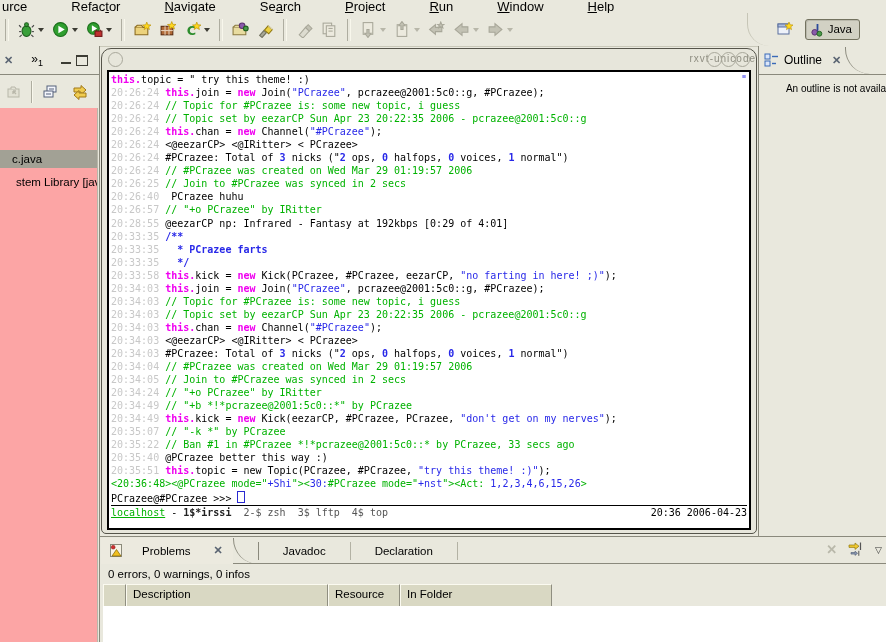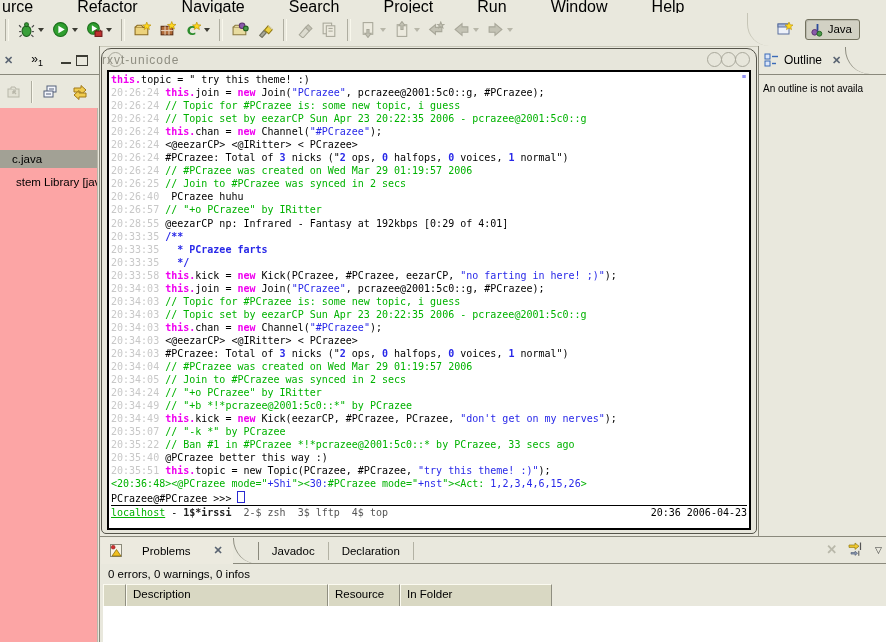--- a/index.html
+++ b/index.html
@@ -1,20 +1,20 @@
 <!DOCTYPE html>
 <html><head>
 <meta charset="utf-8">
 <style>
   html,body{margin:0;padding:0;background:#555;}
   .screen{position:relative;width:886px;height:642px;background:#e9e8dd;overflow:hidden;
           font-family:"Liberation Sans",sans-serif;color:#000;}
   
   .menubar{position:absolute;left:0;top:0;width:886px;height:13px;display:flex;align-items:flex-end;
-           font-size:16px;line-height:13px;overflow:hidden;}
+           font-size:13px;line-height:13px;overflow:hidden;}
   .menubar .mitem{padding:0 22px 0 22px;white-space:nowrap;cursor:default;}
   .menubar .mitem:first-child{padding-left:2px;}
   .menubar u{text-decoration:underline;}
   
   .toolbar{position:absolute;left:0;top:13px;width:886px;height:33px;border-bottom:1px solid #c9c8b9;
            display:flex;align-items:center;}
   .tsep{width:2px;height:22px;border-left:1px solid #aeada0;border-right:1px solid #f8f7ec;margin:0 5px;}
   .tbtn{height:24px;display:inline-flex;align-items:center;padding:0 2px;background:none;border:1px solid transparent;margin:0 1px;}
   .tbtn svg{display:block;}
   .dd{width:0;height:0;border-left:3px solid transparent;border-right:3px solid transparent;
@@ -40,45 +40,45 @@
   .pkg-toolbar{height:33px;display:flex;align-items:center;padding-left:2px;}
   .pkg-content{position:absolute;left:0;top:62px;width:97px;height:534px;background:#fca5a5;border-right:1px solid #b8b7a9;}
   .tree-row{font-size:11.5px;height:18px;line-height:18px;white-space:nowrap;overflow:hidden;cursor:pointer;}
   .tree-row.sel{background:#a2a195;margin-top:42px;padding-left:12px;}
   .tree-row.plain{margin-top:5px;padding-left:16px;}
   
   .term{position:absolute;left:101px;top:48px;width:656px;height:486px;background:#e7e6db;
         border:1px solid #55544a;border-radius:10px 10px 5px 5px;box-sizing:border-box;}
   .term-title{position:relative;height:21px;}
   .circ{position:absolute;top:3px;width:13px;height:13px;border:1px solid #a9a89b;border-radius:50%;}
-  .term-title .t-label{position:absolute;left:0;right:0;top:4px;text-align:left;font-size:12px;
+  .term-title .t-label{position:absolute;left:0;right:0;top:4px;text-align:right;font-size:10px;
         color:#8f8e82;letter-spacing:1px;}
   .term-body{position:absolute;left:5px;right:5px;top:21px;bottom:3px;border:2px solid #000;background:#fff;
         padding:1px 2px;overflow:hidden;font-family:"DejaVu Sans Mono",monospace;font-size:10px;line-height:13.05px;}
   .tline{white-space:pre;height:13.05px;}
   .c-k{color:#000}.c-g{color:#00b200}.c-b{color:#2828e8}
   .c-bb{color:#2828e8;font-weight:bold}.c-m{color:#f000f0;font-weight:bold}.c-ts{color:#c8c8c8}
   .rq{float:right;color:#2828e8;}
   .cursor{display:inline-block;width:6px;height:10px;border:1px solid #2a2ad0;vertical-align:-1px;}
   .screenbar{border-top:1px solid #000;display:flex;justify-content:space-between;white-space:pre;margin-top:1px;}
   .sb-host{color:#00b200;text-decoration:underline;}
   .sb-cur{color:#222;font-weight:bold;}
   .sb-rest{color:#555;}
   
-  .outline{position:absolute;left:759px;top:46px;width:127px;height:491px;background:#e9e8dd;}
+  .outline{position:absolute;left:759px;top:46px;width:127px;height:491px;background:#e9e8dd;text-align:right;}
   .out-tabs{position:relative;height:28px;border-bottom:1px solid #8a897c;display:flex;align-items:center;font-size:12px;}
   .curve{width:24px;height:27px;border-left:1px solid #8a897c;border-bottom-left-radius:26px;}
   .out-msg{position:absolute;left:4px;top:37px;font-size:10px;white-space:nowrap;overflow:hidden;width:123px;}
   
   .bottom{position:absolute;left:101px;top:537px;width:785px;height:105px;background:#e9e8dd;}
   .btab-row{position:relative;height:27px;display:flex;align-items:center;font-size:11.5px;}
   .btab-row::after{content:"";position:absolute;left:0;right:0;bottom:0;height:1px;background:#8a897c;}
   .btab-active{display:inline-flex;align-items:center;gap:19px;height:26px;padding:0 6px 0 8px;background:#eceadf;
         border-right:0;position:relative;z-index:2;}
-  .btab{padding:0 13px;height:18px;line-height:18px;border-left:1px solid #b3b2a4;cursor:pointer;}
+  .btab{padding:0 24px;height:18px;line-height:18px;border-left:1px solid #b3b2a4;cursor:pointer;}
   .btab.first{border-left:1px solid #8a897c;}
   .bt-icons{position:absolute;right:4px;top:4px;display:flex;align-items:center;gap:10px;}
   .gray-x{color:#b9b8aa;font-weight:bold;font-size:13px;}
   .vtri{font-size:9px;color:#333;}
   .summary{position:absolute;left:7px;top:31px;font-size:11.5px;}
   .phead{position:absolute;left:2px;top:47px;display:flex;height:36px;}
   .pcell{box-sizing:border-box;background:#d9d8c3;border:1px solid;border-color:#fbfaf0 #8f8e80 #8f8e80 #fbfaf0;
          font-size:11.5px;padding:3px 0 0 6px;overflow:hidden;white-space:nowrap;cursor:pointer;}
   .pbody{position:absolute;left:2px;top:69px;right:0;bottom:0;background:#fff;}
 </style>

